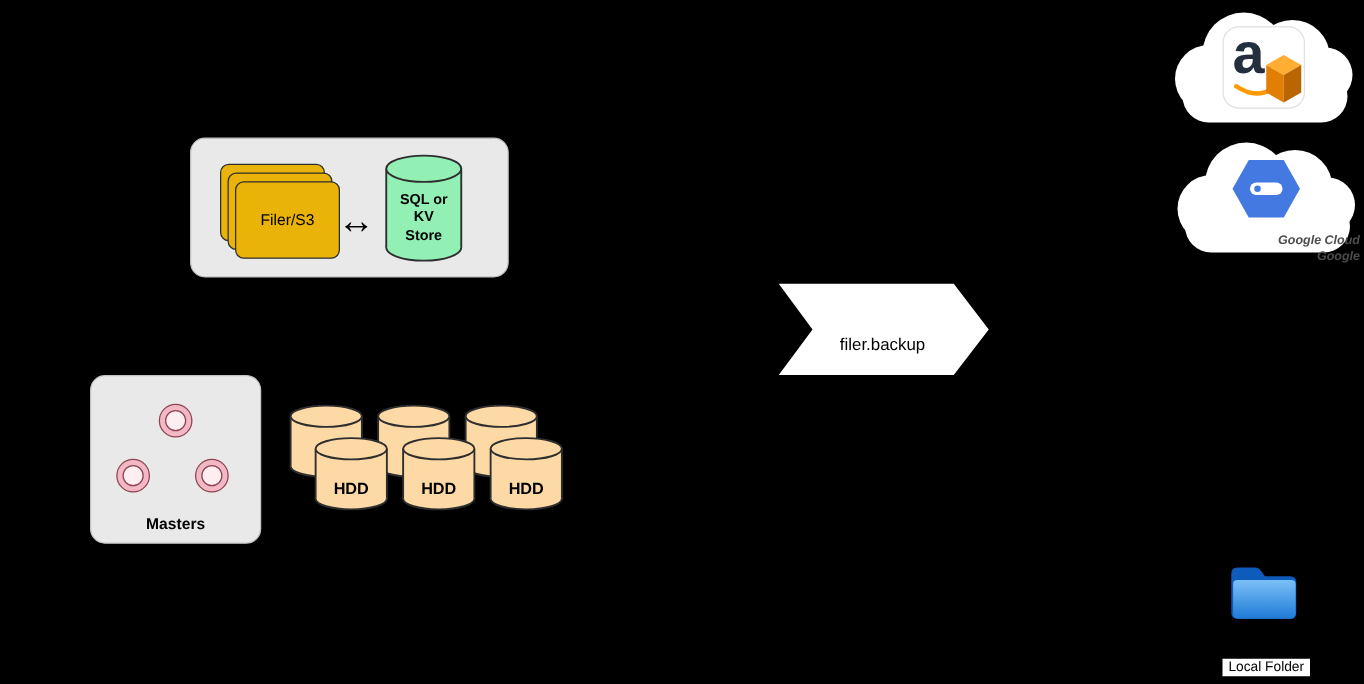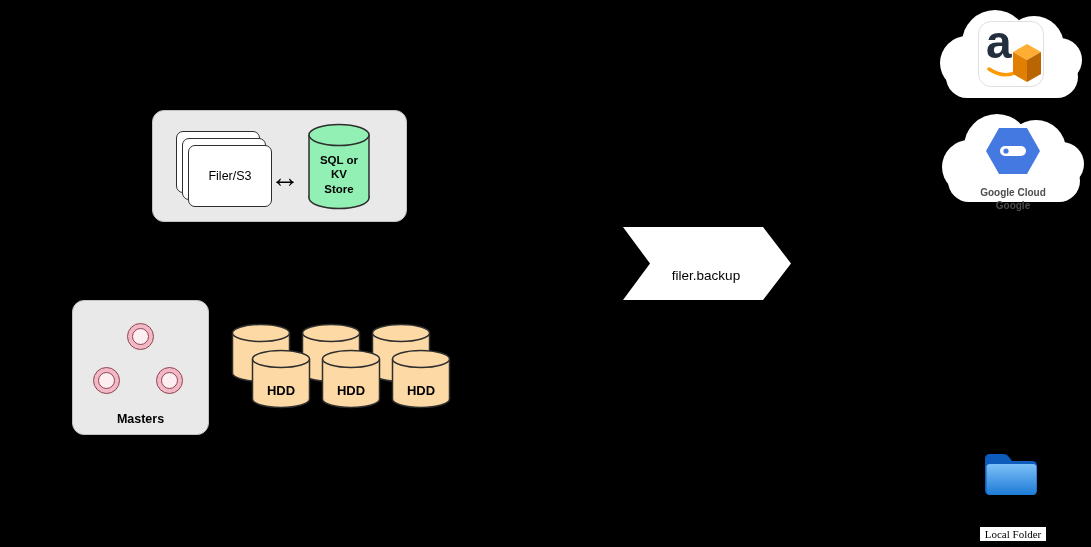--- a/index.html
+++ b/index.html
@@ -7,21 +7,21 @@
   #canvas {
     position:relative; width:1091px; height:547px; background:#000;
     font-family:"Liberation Sans", sans-serif; overflow:hidden; color:#000;
   }
   .abs { position:absolute; }
 
   
   .group-box { background:#e9e9e9; border:1px solid #c2c2c2; border-radius:12px; }
 
   
-  .paper { position:absolute; width:84px; height:62px; background:#ffffff;
+  .paper { position:absolute; width:84px; height:62px; background:#eab308;
            border:1.5px solid #2e2e2e; border-radius:7px; }
   .paper.front { display:flex; align-items:center; justify-content:center;
                  font-size:12.5px; }
 
   #sync-arrow { font-size:30px; font-weight:bold; line-height:34px; }
 
   .cyl-text { position:absolute; left:8px; right:8px; top:30px; text-align:center;
               font-weight:bold; font-size:11.5px; line-height:1.25; }
 
   
@@ -41,29 +41,29 @@
 
   .cloud { width:150px; height:100px; }
   .cloud-inner { position:absolute; }
 
   
   .aws-tile { position:absolute; left:42px; top:15px; width:66px; height:66px;
               background:#fff; border:1px solid #e0e0e0; border-radius:13px; overflow:hidden; }
   .aws-letter { position:absolute; left:7px; top:-7px; font-size:46px; font-weight:bold;
                 color:#232f3e; letter-spacing:-2px; }
 
-  .gcs-label { position:absolute; left:0; right:0; top:76px; text-align:center;
-               font-size:10px; font-weight:bold; color:#4d4d4d; line-height:1.3; }
+  .gcs-label { position:absolute; left:0; right:0; top:76px; text-align:right;
+               font-size:10px; font-weight:bold; color:#4d4d4d; line-height:1.3;font-style:italic; }
   .cloud-caption { position:absolute; left:0; right:0; text-align:center; font-size:11px; }
 
   .bb-square { position:absolute; left:50px; top:18px; width:50px; height:50px; border-radius:10px;
                background: radial-gradient(circle at 38% 32%, #c33640 0%, #a01d26 55%, #7e1118 100%); }
 
   .local-label-wrap { position:absolute; left:938px; top:524px; width:150px; text-align:center; }
-  .local-label-wrap span { background:#fff; padding:1px 5px; font-size:11px;font-family:Liberation Serif, serif; }
+  .local-label-wrap span { background:#fff; padding:1px 5px; font-size:11px; }
 </style>
 </head>
 <body>
 
 <div id="canvas">
 
   <div class="abs group-box" style="left:152px;top:110px;width:255px;height:112px"></div>
 
   <div class="paper" style="left:176px;top:131px"></div>
   <div class="paper" style="left:182px;top:138px"></div>

